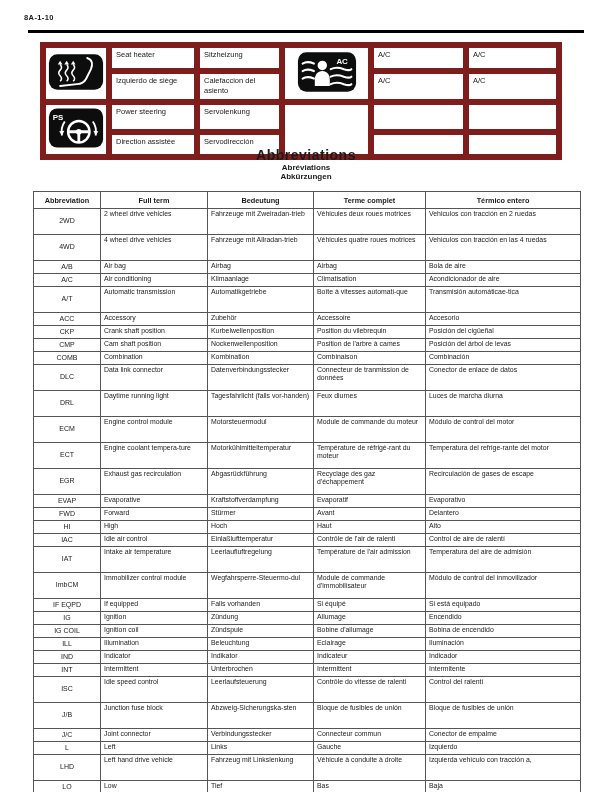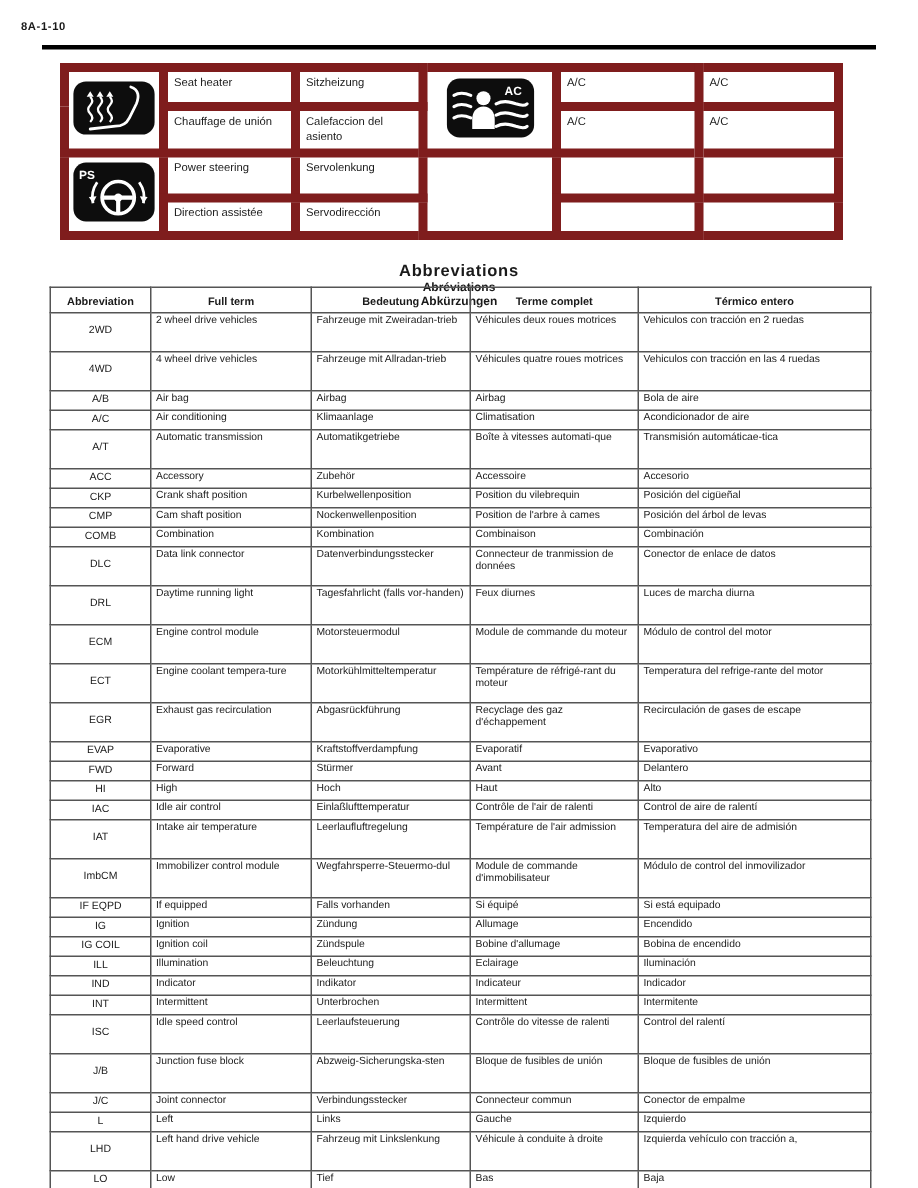--- a/index.html
+++ b/index.html
@@ -2,21 +2,21 @@
 <html><head>
 <meta charset="utf-8">
 <style>
   html,body { margin:0; padding:0; }
   body {
     width:612px; height:792px; background:#ffffff; position:relative;
     font-family:"Liberation Sans", sans-serif; color:#1a1a1a;
     -webkit-font-smoothing:antialiased;
   }
   .page-label {
-    position:absolute; left:14px; top:13px;
+    position:absolute; left:24px; top:13px;
     font-size:7.5px; font-weight:bold; letter-spacing:0.4px;
   }
   .header-rule {
     position:absolute; left:28px; top:30px; width:556px; height:3px;
     background:#000;
   }
 
   
   table.legend {
     position:absolute; left:40px; top:42px; border-collapse:collapse;
@@ -28,21 +28,21 @@
   }
   table.legend { border:1px solid #888; }
   table.legend td.iconcell { text-align:center; vertical-align:middle; padding:2px; }
   table.legend tr.dotted-bottom td { border-bottom:1px dotted #999; }
   tr.lg-r1 { height:26px; } tr.lg-r2 { height:31px; }
   tr.lg-r3 { height:25px; } tr.lg-r4 { height:21px; }
   .blackicon { display:inline-block; }
 
   
   .heading { position:absolute; left:0; top:147px; width:612px; text-align:center; }
-  .heading .title { font-size:11px; font-weight:bold; letter-spacing:0.5px;margin-top:28px; }
+  .heading .title { font-size:14px; font-weight:bold; letter-spacing:0.5px; }
   .heading .sub { font-size:8px; font-weight:bold; line-height:1.18; }
 
   
   table.abbr {
     position:absolute; left:33px; top:191px; border-collapse:collapse;
     table-layout:fixed; width:547px; border:1.5px solid #333;
   }
   table.abbr th, table.abbr td {
     border:1px solid #555; overflow:hidden;
   }
@@ -105,21 +105,21 @@
           <path d="M36,35 q6,-3 14,0 q6,2 8,0"></path>
         </g>
         <circle cx="27" cy="15" r="5" fill="#fff"></circle>
         <path d="M27,21 C22,21 19,25 19,30 L19,37 L35,37 L35,30 C35,25 32,21 27,21 Z" fill="#fff"></path>
       </svg>
     </td>
     <td>A/C</td>
     <td>A/C</td>
   </tr>
   <tr class="lg-r2 dotted-bottom">
-    <td>Chauffage de unión</td>
+    <td>Izquierdo de siège</td>
     <td>Calefaccion del asiento</td>
     <td>A/C</td>
     <td>A/C</td>
   </tr>
   <tr class="lg-r3">
     <td class="iconcell" rowspan="2">
       <svg class="blackicon" width="56" height="42" viewBox="0 0 60 44">
         <rect x="1" y="1" width="58" height="42" rx="9" fill="#0d0d0d"></rect>
         <text x="5" y="13" font-family="Liberation Sans, sans-serif" font-size="8.5" font-weight="bold" fill="#fff">PS</text>
         <circle cx="33" cy="26" r="11.5" fill="none" stroke="#fff" stroke-width="2.6"></circle>

